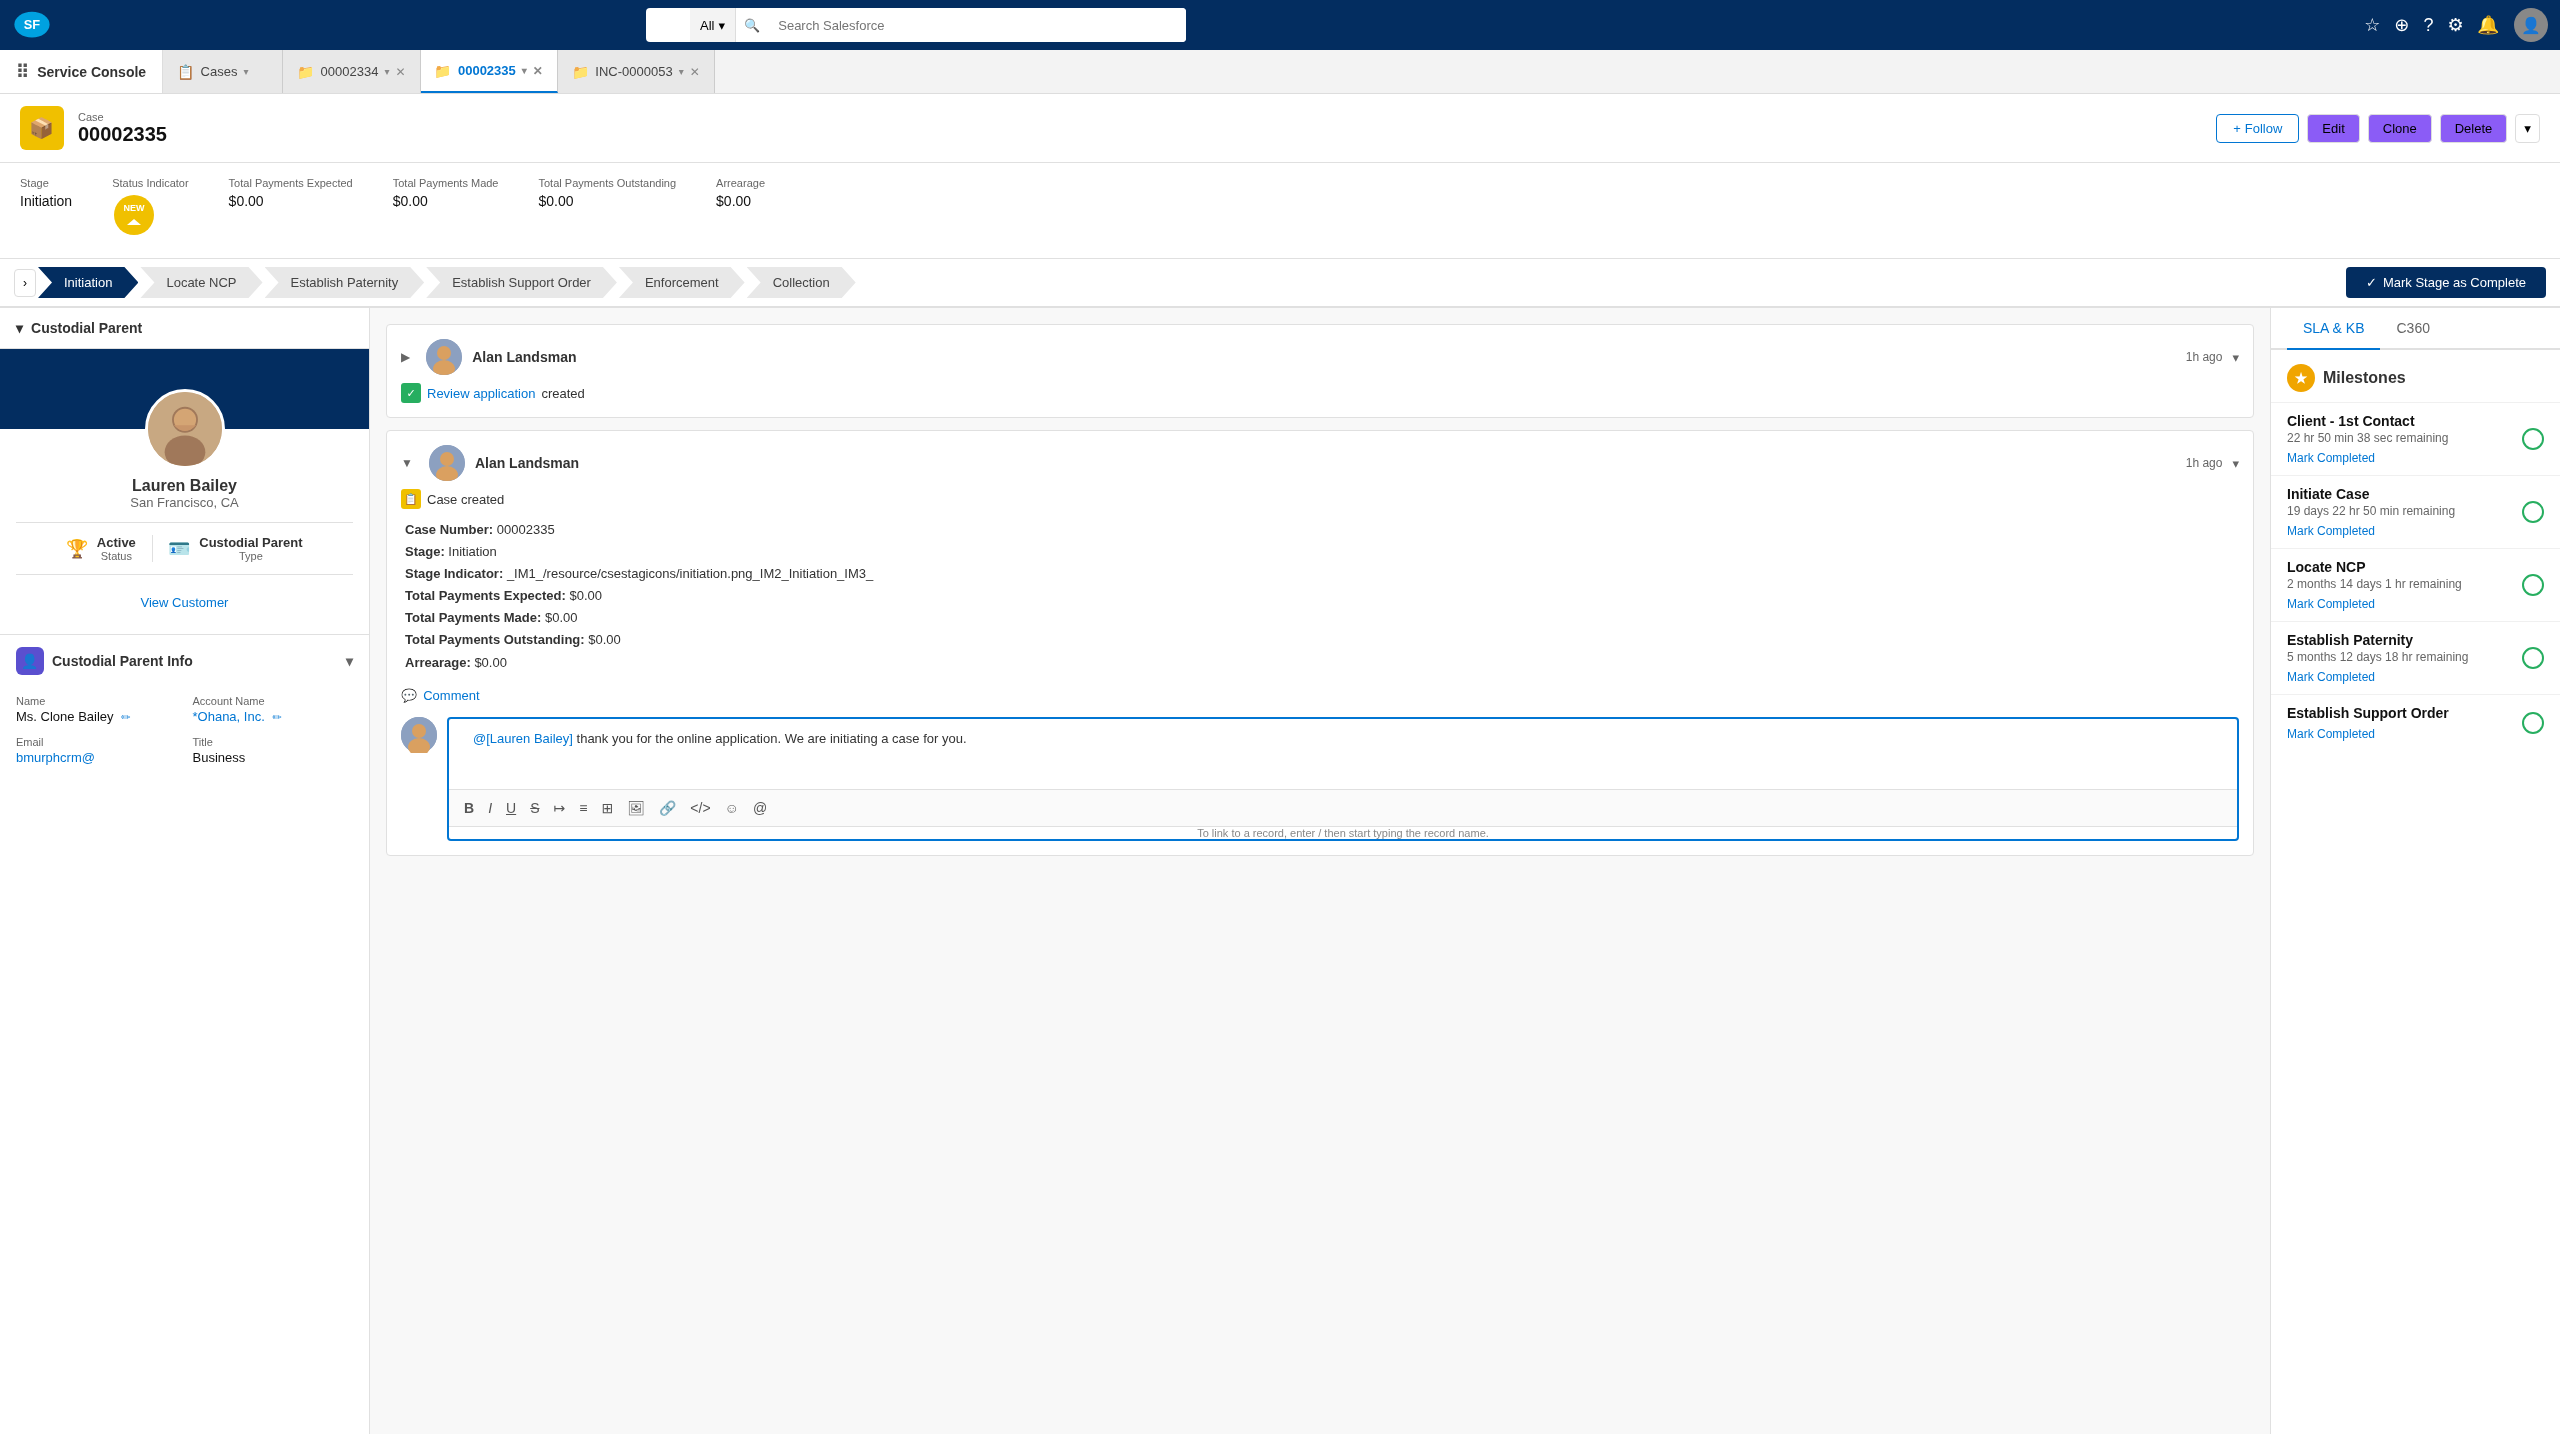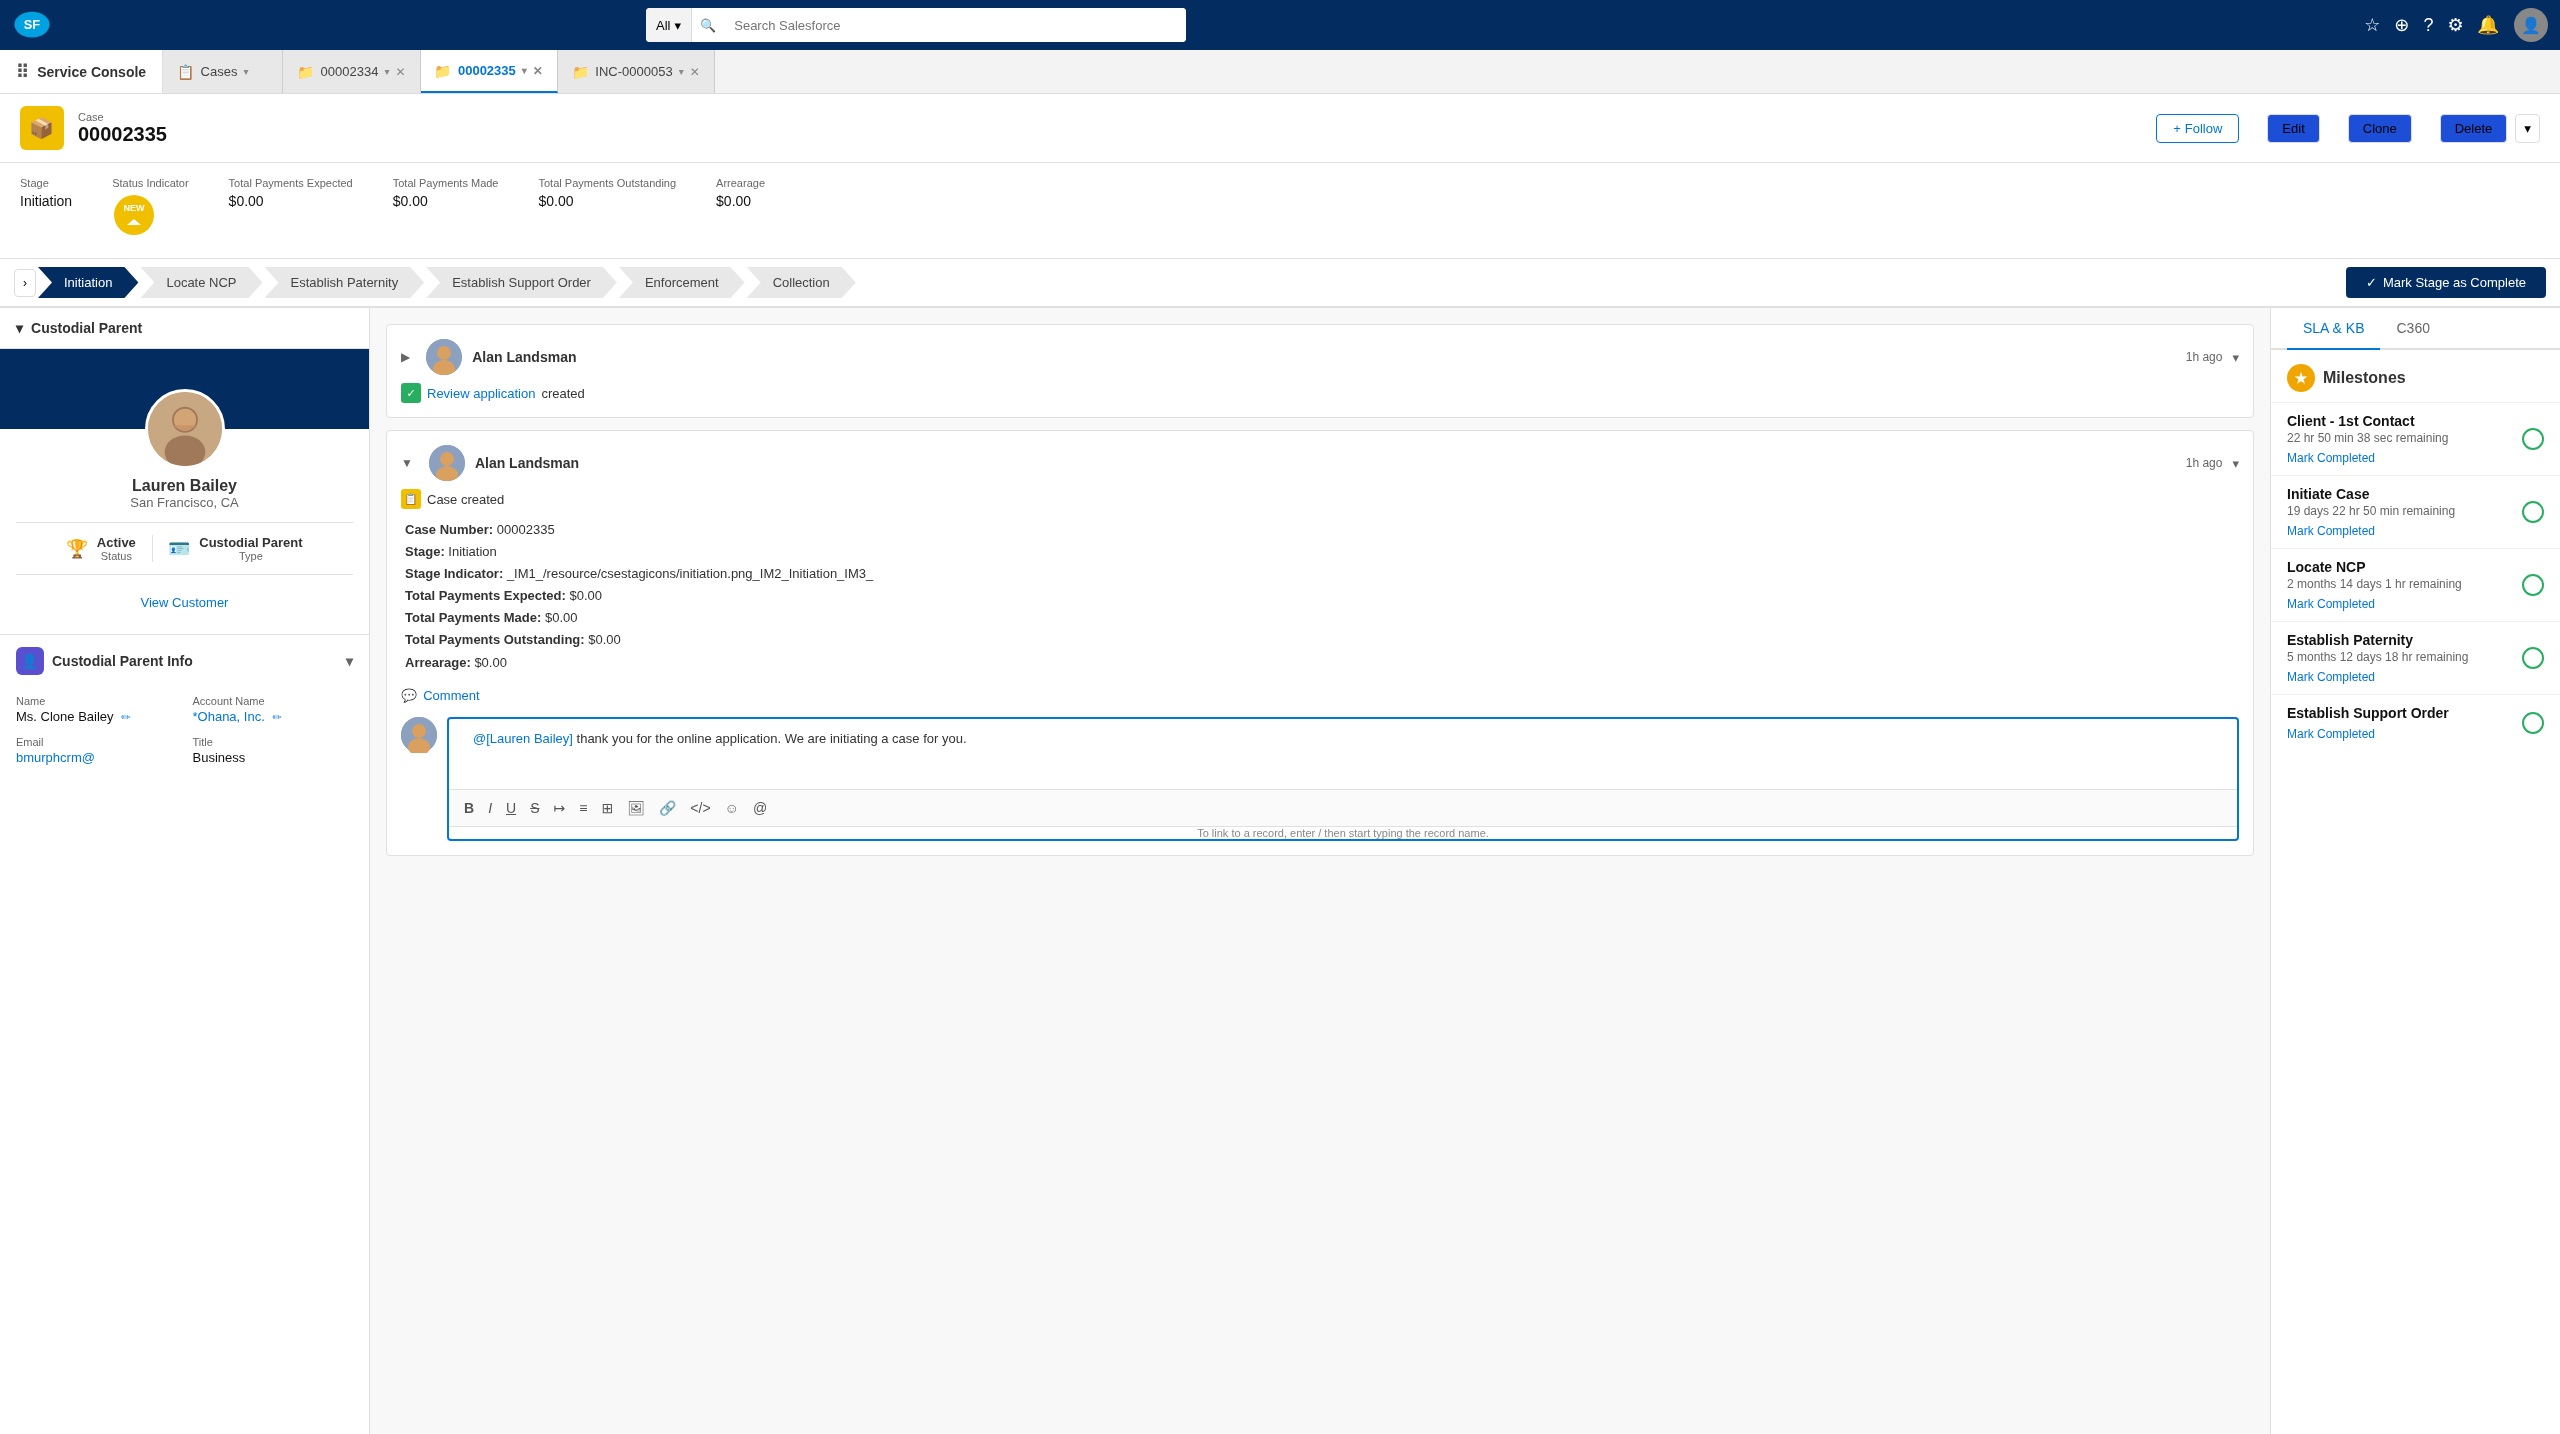--- a/index.html
+++ b/index.html
@@ -17,20 +17,21 @@
     .top-nav-logo { width: 40px; height: 40px; }
     .search-bar {
       display: flex;
       align-items: center;
       flex: 1;
       max-width: 540px;
       margin: 0 auto;
       background: white;
       border-radius: 4px;
       overflow: hidden;
+      padding-left: 44px;
     }
     .search-all-btn {
       background: #f3f3f3;
       border: none;
       padding: 0 10px;
       height: 34px;
       cursor: pointer;
       display: flex;
       align-items: center;
       gap: 4px;
@@ -114,27 +115,26 @@
       color: #0176d3;
       padding: 6px 16px;
       border-radius: 4px;
       cursor: pointer;
       font-size: 13px;
       display: flex;
       align-items: center;
       gap: 4px;
     }
     .btn-edit, .btn-clone, .btn-delete {
-      background: #1d4ed8;
+      background: #8b5cf6;
       border: 1px solid #ddd;
       padding: 6px 14px;
       border-radius: 4px;
       cursor: pointer;
       font-size: 13px;
-      margin-left: 20px;
     }
     .btn-dropdown { background: white; border: 1px solid #ddd; padding: 6px 8px; border-radius: 4px; cursor: pointer; }
 
     
     .fields-row {
       background: white;
       padding: 14px 20px 18px;
       display: flex;
       gap: 40px;
       border-bottom: 1px solid #e0e0e0;

